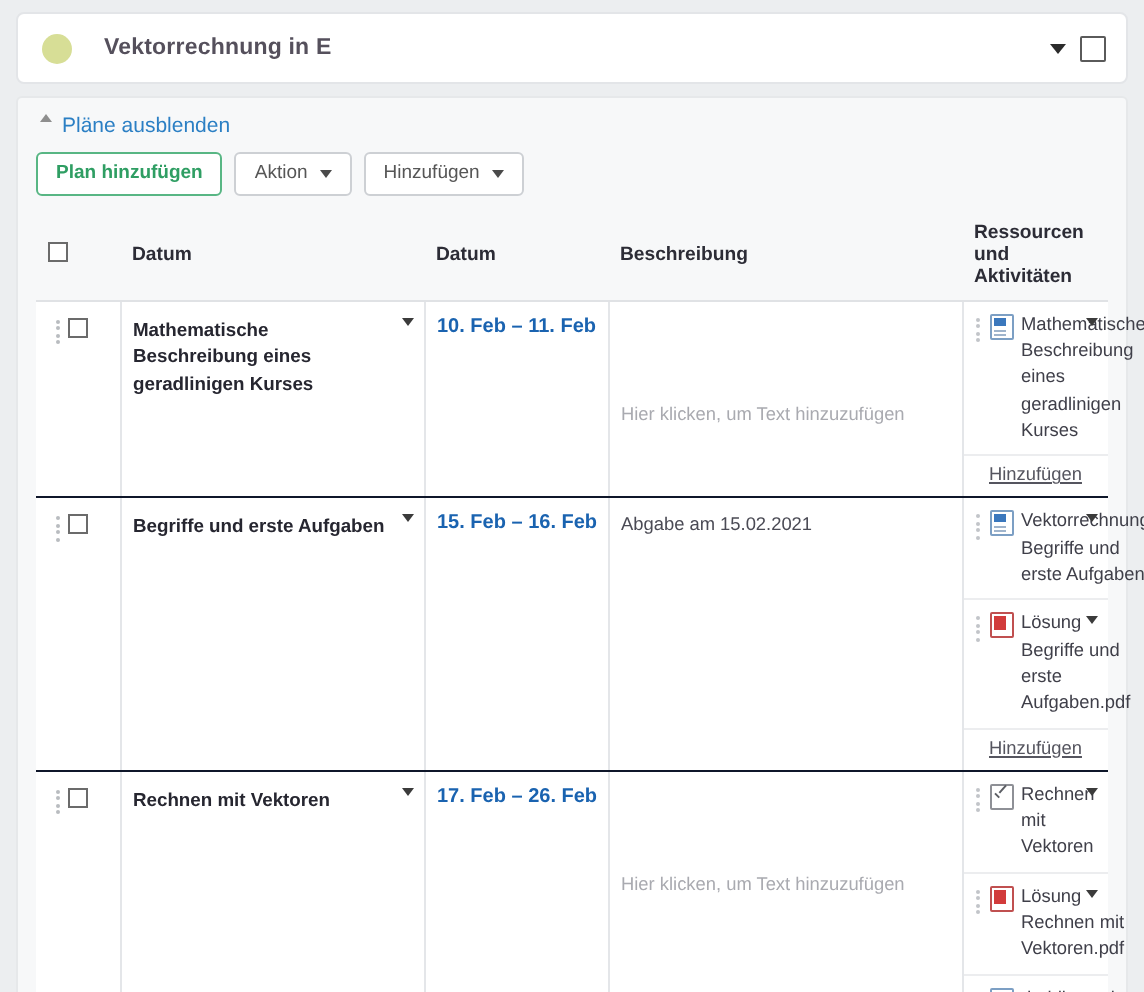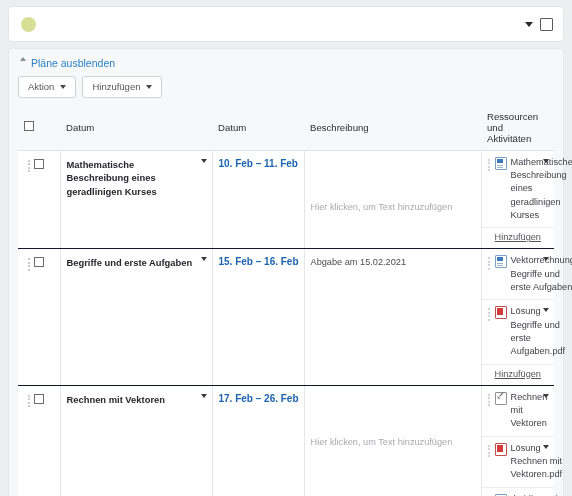--- a/index.html
+++ b/index.html
@@ -124,21 +124,21 @@
   
   table.plans {
     width: 100%;
     border-collapse: collapse;
     background: #ffffff;
     table-layout: fixed;
   }
   table.plans th {
     text-align: left;
     font-size: 9.6px;
-    font-weight: 400;
+    font-weight: 700;
     color: #2c2c36;
     padding: 5px 6px 6px 6px;
     border-bottom: 1px solid #e0e2e5;
     background: #f7f8f9;
     vertical-align: middle;
   }
   table.plans td {
     border-bottom: 1px solid #0f172a;
     border-right: 1px solid #e4e6e9;
     padding: 7px 6px 7px 6px;
@@ -336,35 +336,37 @@
     text-decoration: underline;
     cursor: pointer;
   }
 </style>
 </head>
 <body>
 
 <div class="section-card">
   <div class="section-header">
     <span class="sec-dot"></span>
+    <span class="sec-title">Vektorrechnung in E</span>
     <span class="sec-right">
       <span class="caret-down"></span>
       <span class="sec-checkbox"></span>
     </span>
   </div>
 </div>
 
 <div class="plans-panel">
 
   <div class="collapse-link">
     <span class="caret-up-sm"></span>
     <span>Pläne ausblenden</span>
   </div>
 
   <div class="toolbar">
+    <button class="btn btn-primary">Plan hinzufügen</button>
     <button class="btn btn-secondary">
       <span>Aktion</span>
       <span class="btn-caret"></span>
     </button>
     <button class="btn btn-secondary">
       <span>Hinzufügen</span>
       <span class="btn-caret"></span>
     </button>
   </div>
 

